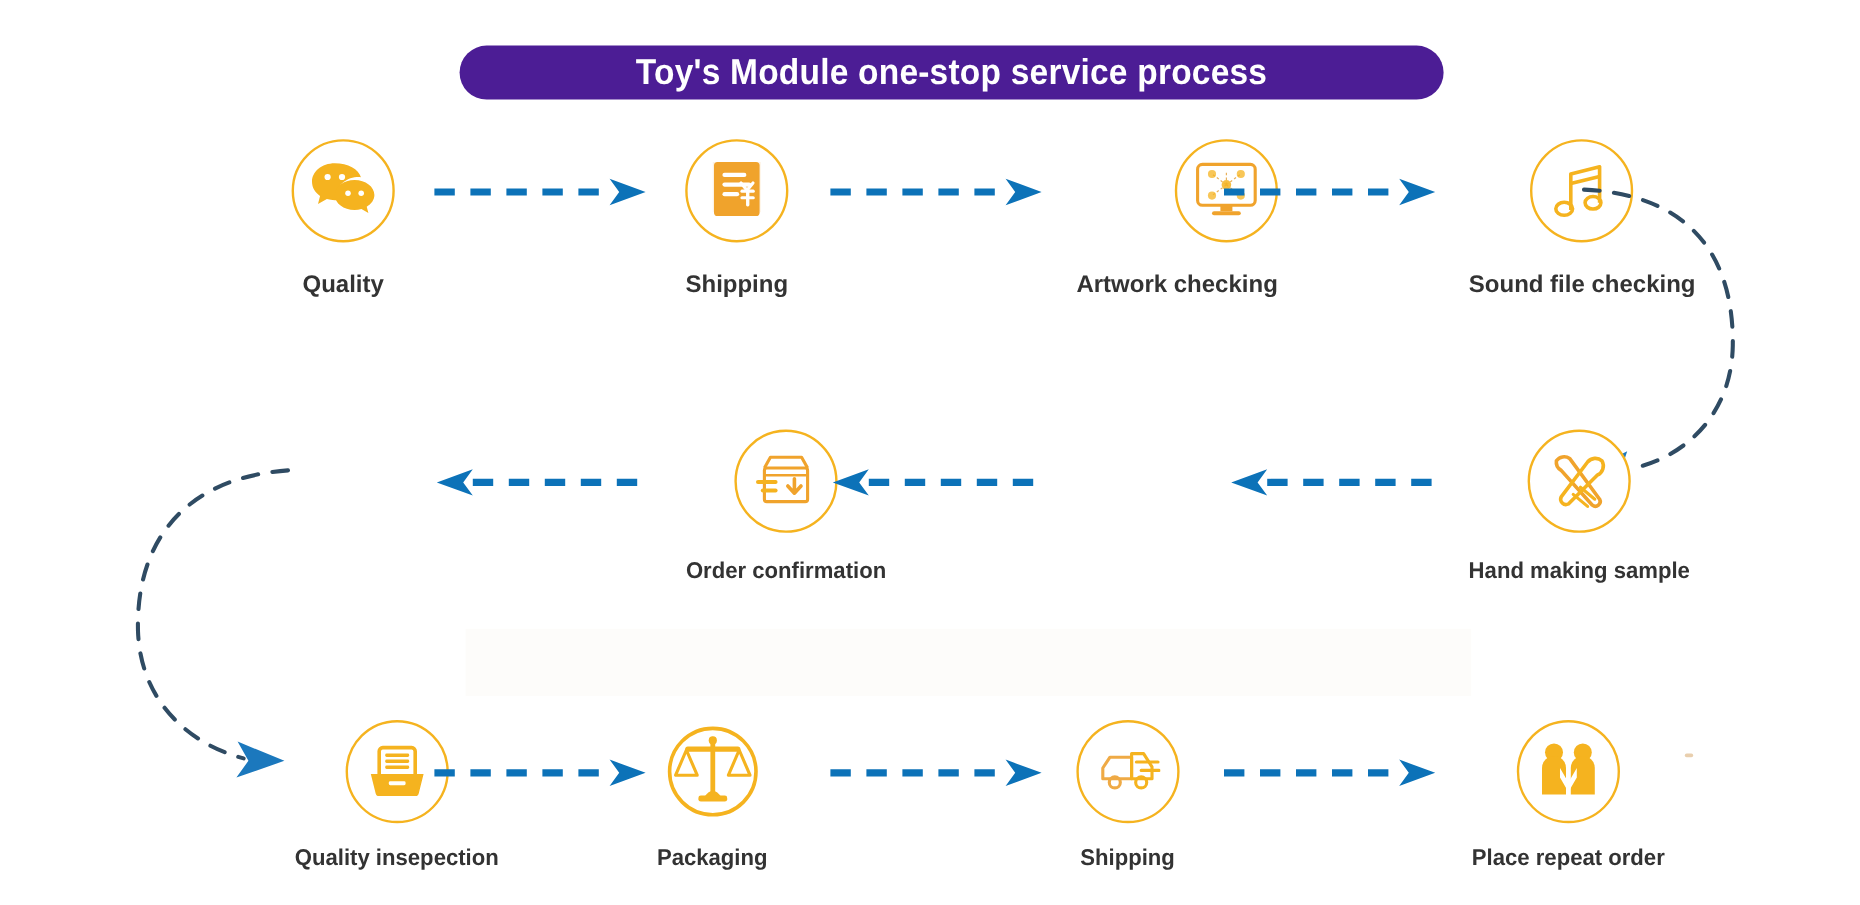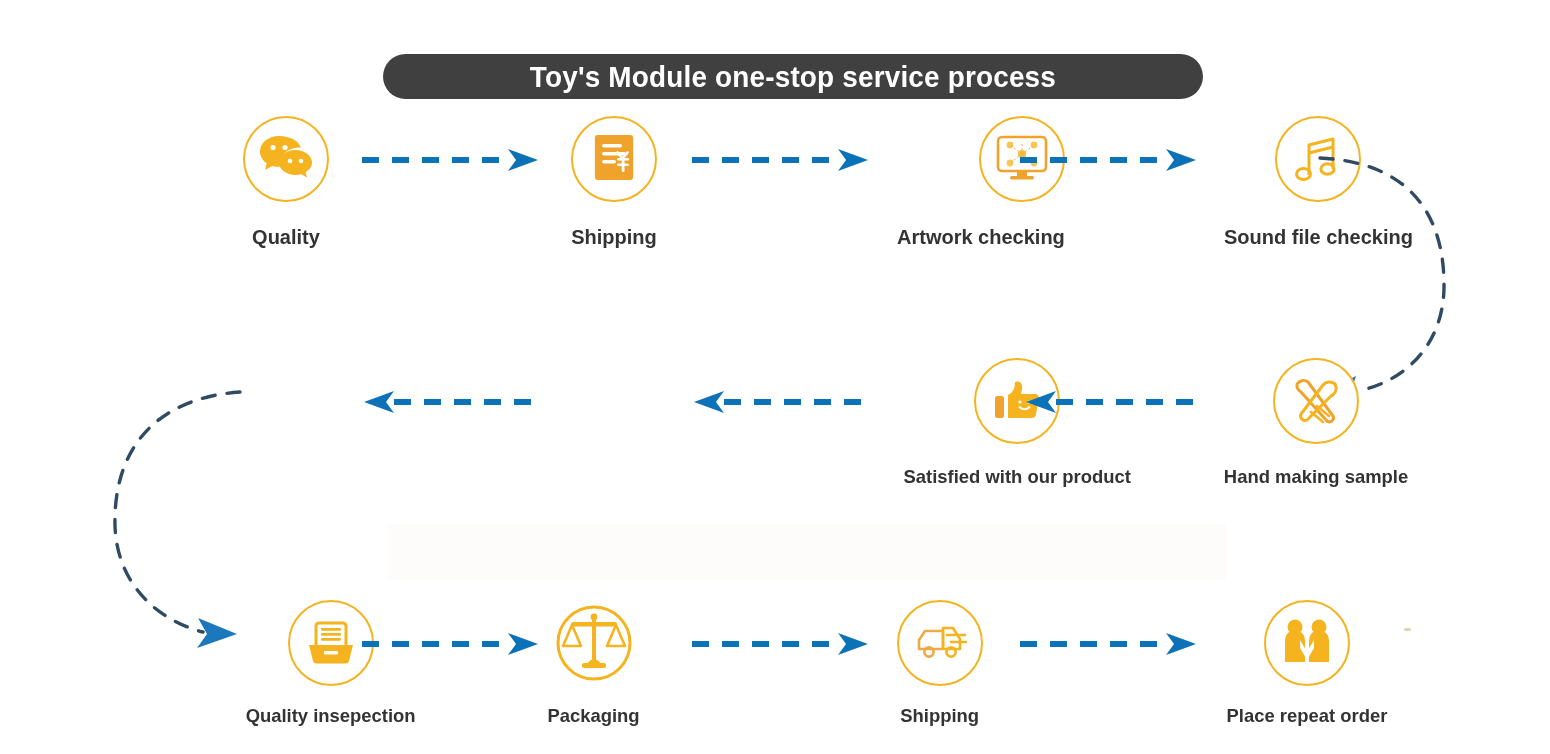--- a/index.html
+++ b/index.html
@@ -8,23 +8,23 @@
     background:#ffffff;
     font-family:"Liberation Sans", sans-serif;
     overflow:hidden;
     position:relative;
   }
   #stage{position:relative;width:1550px;height:754px;}
 
   
   .title-pill{
     position:absolute;
-    left:383px;top:54px;
+    left:383px;top:38px;
     width:820px;height:45px;
-    background:#404040;
+    background:#4c1d95;
     border-radius:23px;
     display:flex;align-items:center;justify-content:center;
   }
   .title-pill span{
     color:#ffffff;
     font-size:30px;
     font-weight:bold;
     letter-spacing:0.2px;
     transform:scaleX(0.93);
     white-space:nowrap;
@@ -171,33 +171,36 @@
   </div>
 
   <div class="curve" style="left:1310px;top:140px;width:170px;height:270px;">
     <svg width="170" height="270" viewBox="0 0 170 270">
       <path d="M10 18 C 95 22, 135 70, 134 148 C 133 205, 95 240, 52 250" fill="none" stroke="#2f4b63" stroke-width="3.4" stroke-dasharray="13,12" stroke-linecap="round"></path>
       <path d="M46 236 L14 252 L48 265 L41 251 Z" fill="#1b78bd"></path>
     </svg>
   </div>
 
 
-
-  <div class="node row2" style="left:900px;top:358px;">
-    <div class="icon-circle">
-      <svg width="48" height="46" viewBox="0 0 48 46">
-        <rect x="2" y="18" width="9" height="22" rx="2.5" fill="#f0a32c"></rect>
-        <path d="M15 40 V17 C 20 15, 22 10, 22 4 C 26 2, 30 5, 29 11 L28 16 H42 a4 4 0 0 1 4 4.6 L43 36 a4.5 4.5 0 0 1 -4.5 4 H15z" fill="#f5b31f"></path>
-        <circle cx="27" cy="24" r="1.6" fill="#ffffff"></circle>
-        <circle cx="36" cy="24" r="1.6" fill="#ffffff"></circle>
-        <path d="M26.5 29 q5 4.5 10 0" fill="none" stroke="#ffffff" stroke-width="1.8" stroke-linecap="round"></path>
-      </svg>
-    </div>
-    <div class="node-label">Satisfied with our product</div>
-  </div>
+  <div class="node row2" style="left:569px;top:358px;">
+    <div class="icon-circle">
+      <svg width="52" height="46" viewBox="0 0 52 46">
+        <path d="M8 12 L13 3 L39 3 L44 12" fill="none" stroke="#f0a32c" stroke-width="2.6" stroke-linejoin="round"></path>
+        <rect x="8" y="12" width="36" height="28" rx="2" fill="none" stroke="#f0a32c" stroke-width="2.6"></rect>
+        <line x1="8" y1="18" x2="44" y2="18" stroke="#f0a32c" stroke-width="2.2"></line>
+        <g fill="#f5b31f">
+          <rect x="1" y="22" width="18" height="3.4" rx="1.7"></rect>
+          <rect x="5" y="29" width="14" height="3.4" rx="1.7"></rect>
+        </g>
+        <path d="M33 21 V31 M27.5 27 L33 33 L38.5 27" fill="none" stroke="#f0a32c" stroke-width="3" stroke-linecap="round" stroke-linejoin="round"></path>
+      </svg>
+    </div>
+    <div class="node-label">Order confirmation</div>
+  </div>
+
 
   <div class="node row2" style="left:1221px;top:358px;">
     <div class="icon-circle">
       <svg width="50" height="50" viewBox="0 0 50 50">
         <path d="M6 8 a8 8 0 0 1 11 -2 L42 40 a4 4 0 0 1 -6 5 L10 16 a8 8 0 0 1 -4 -8z" fill="none" stroke="#f0a32c" stroke-width="3" stroke-linejoin="round"></path>
         <path d="M44 8 a8.5 8.5 0 0 0 -12 1 L10 38 a4.5 4.5 0 0 0 6 6 L40 20 a8.5 8.5 0 0 0 4 -12z" fill="none" stroke="#f5b31f" stroke-width="3" stroke-linejoin="round"></path>
         <path d="M20 36 L32 46 M26 30 L38 40" stroke="#f5b31f" stroke-width="2.6" stroke-linecap="round"></path>
       </svg>
     </div>
     <div class="node-label">Hand making sample</div>

